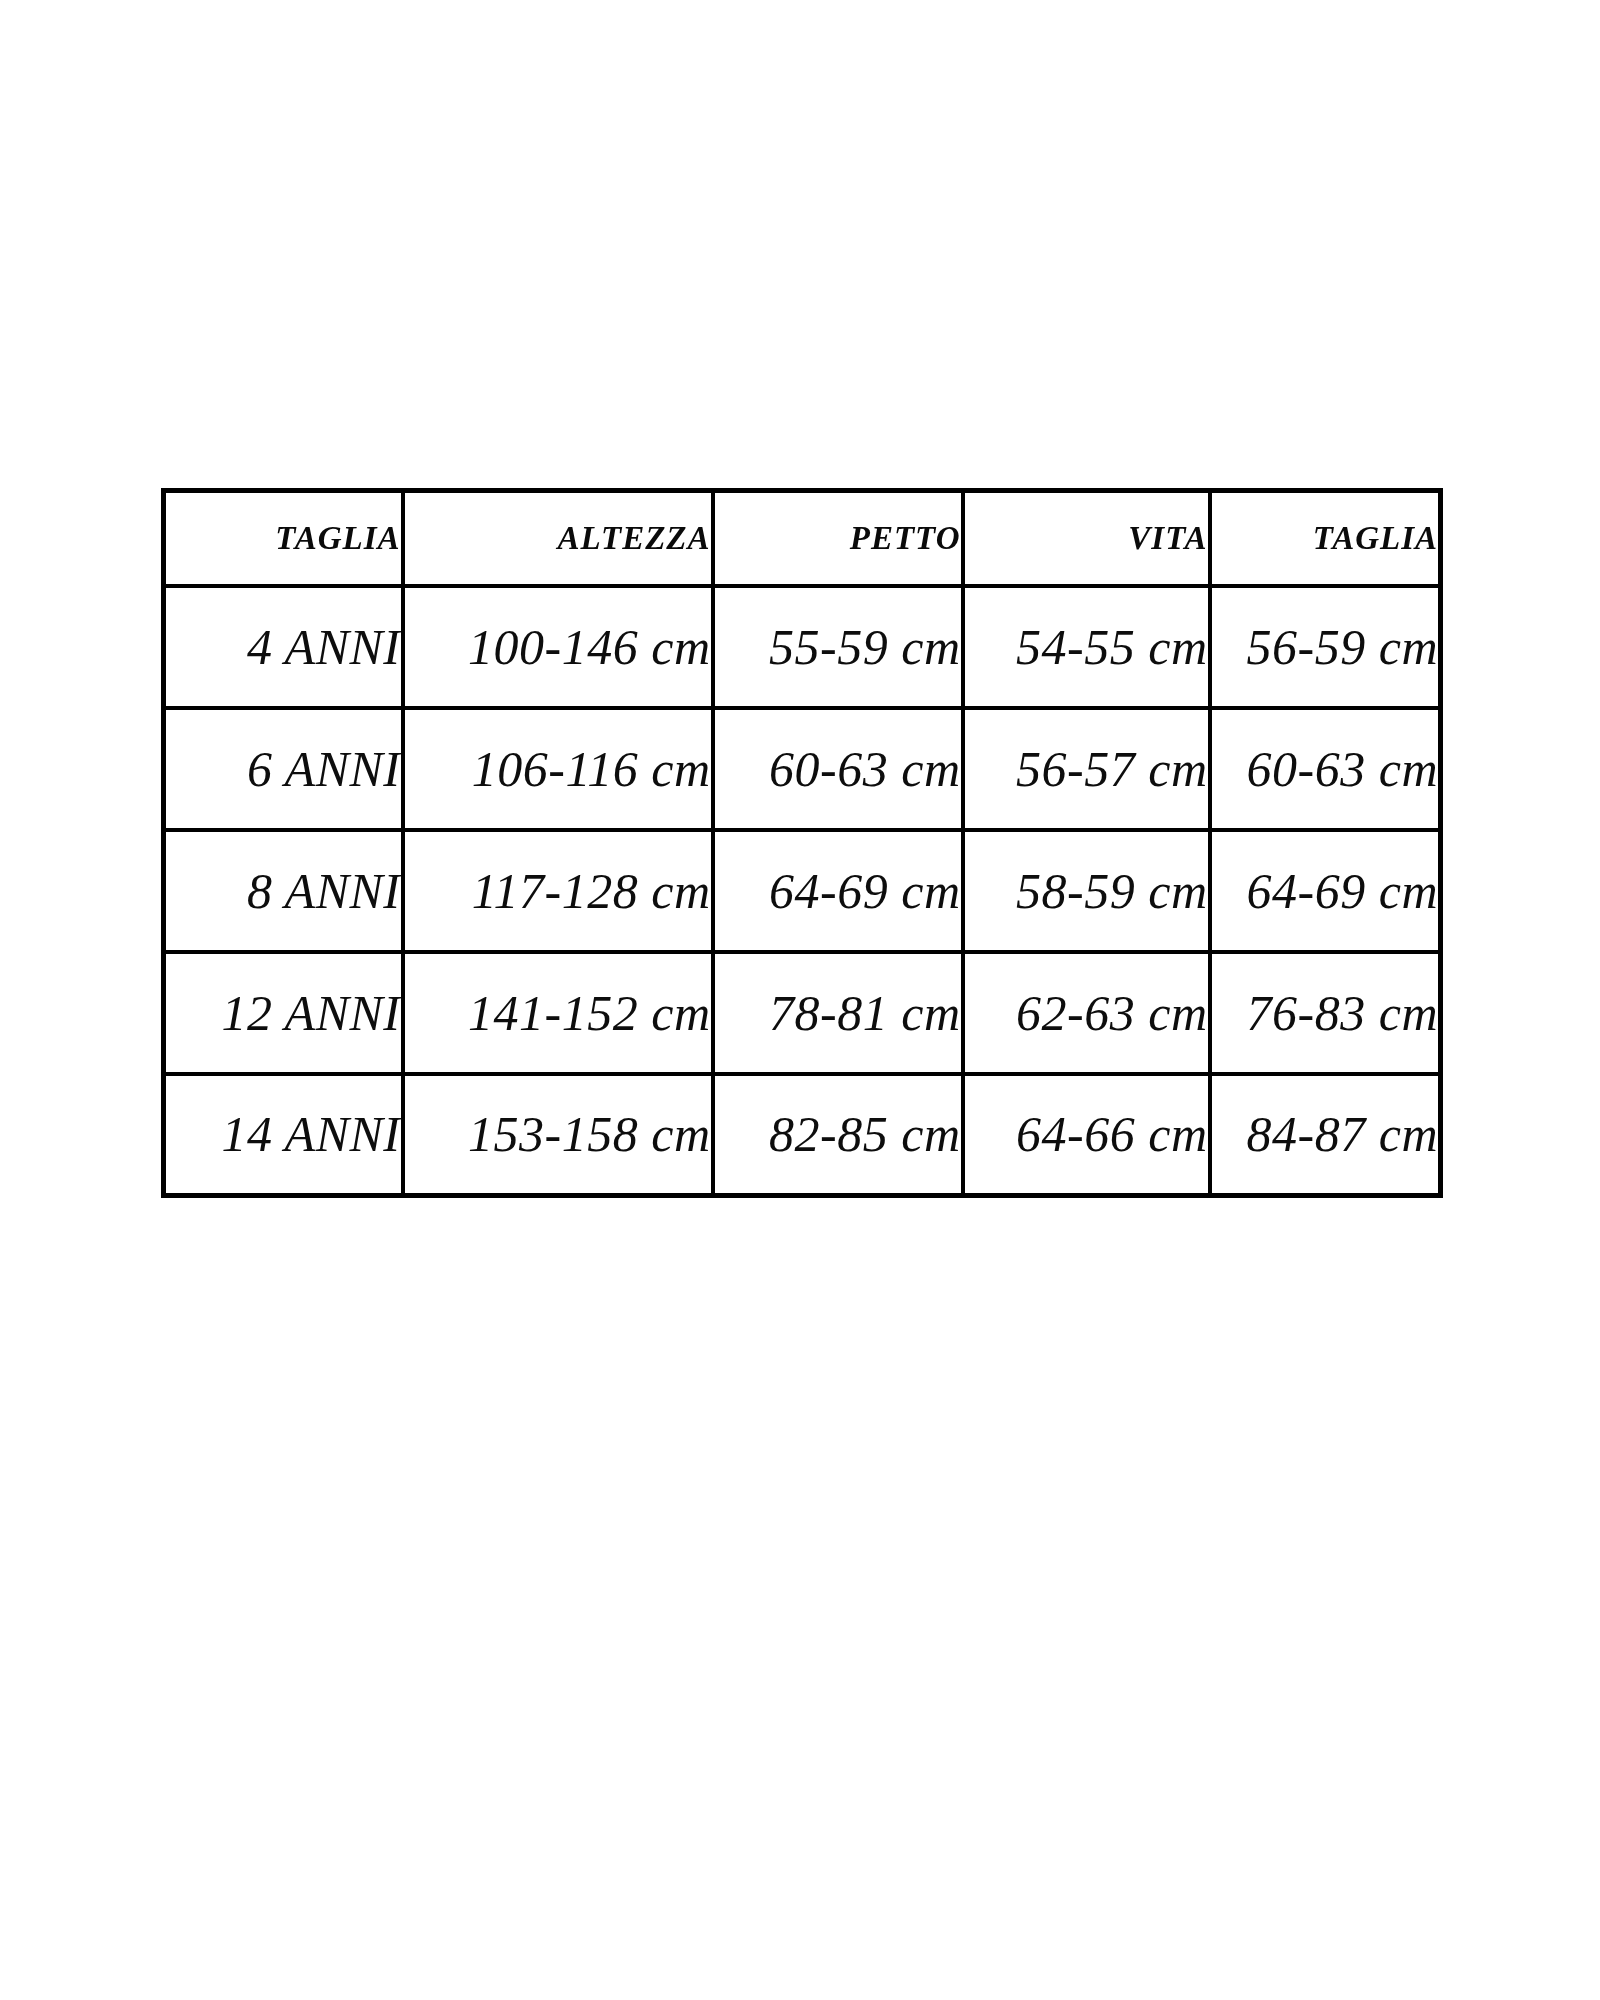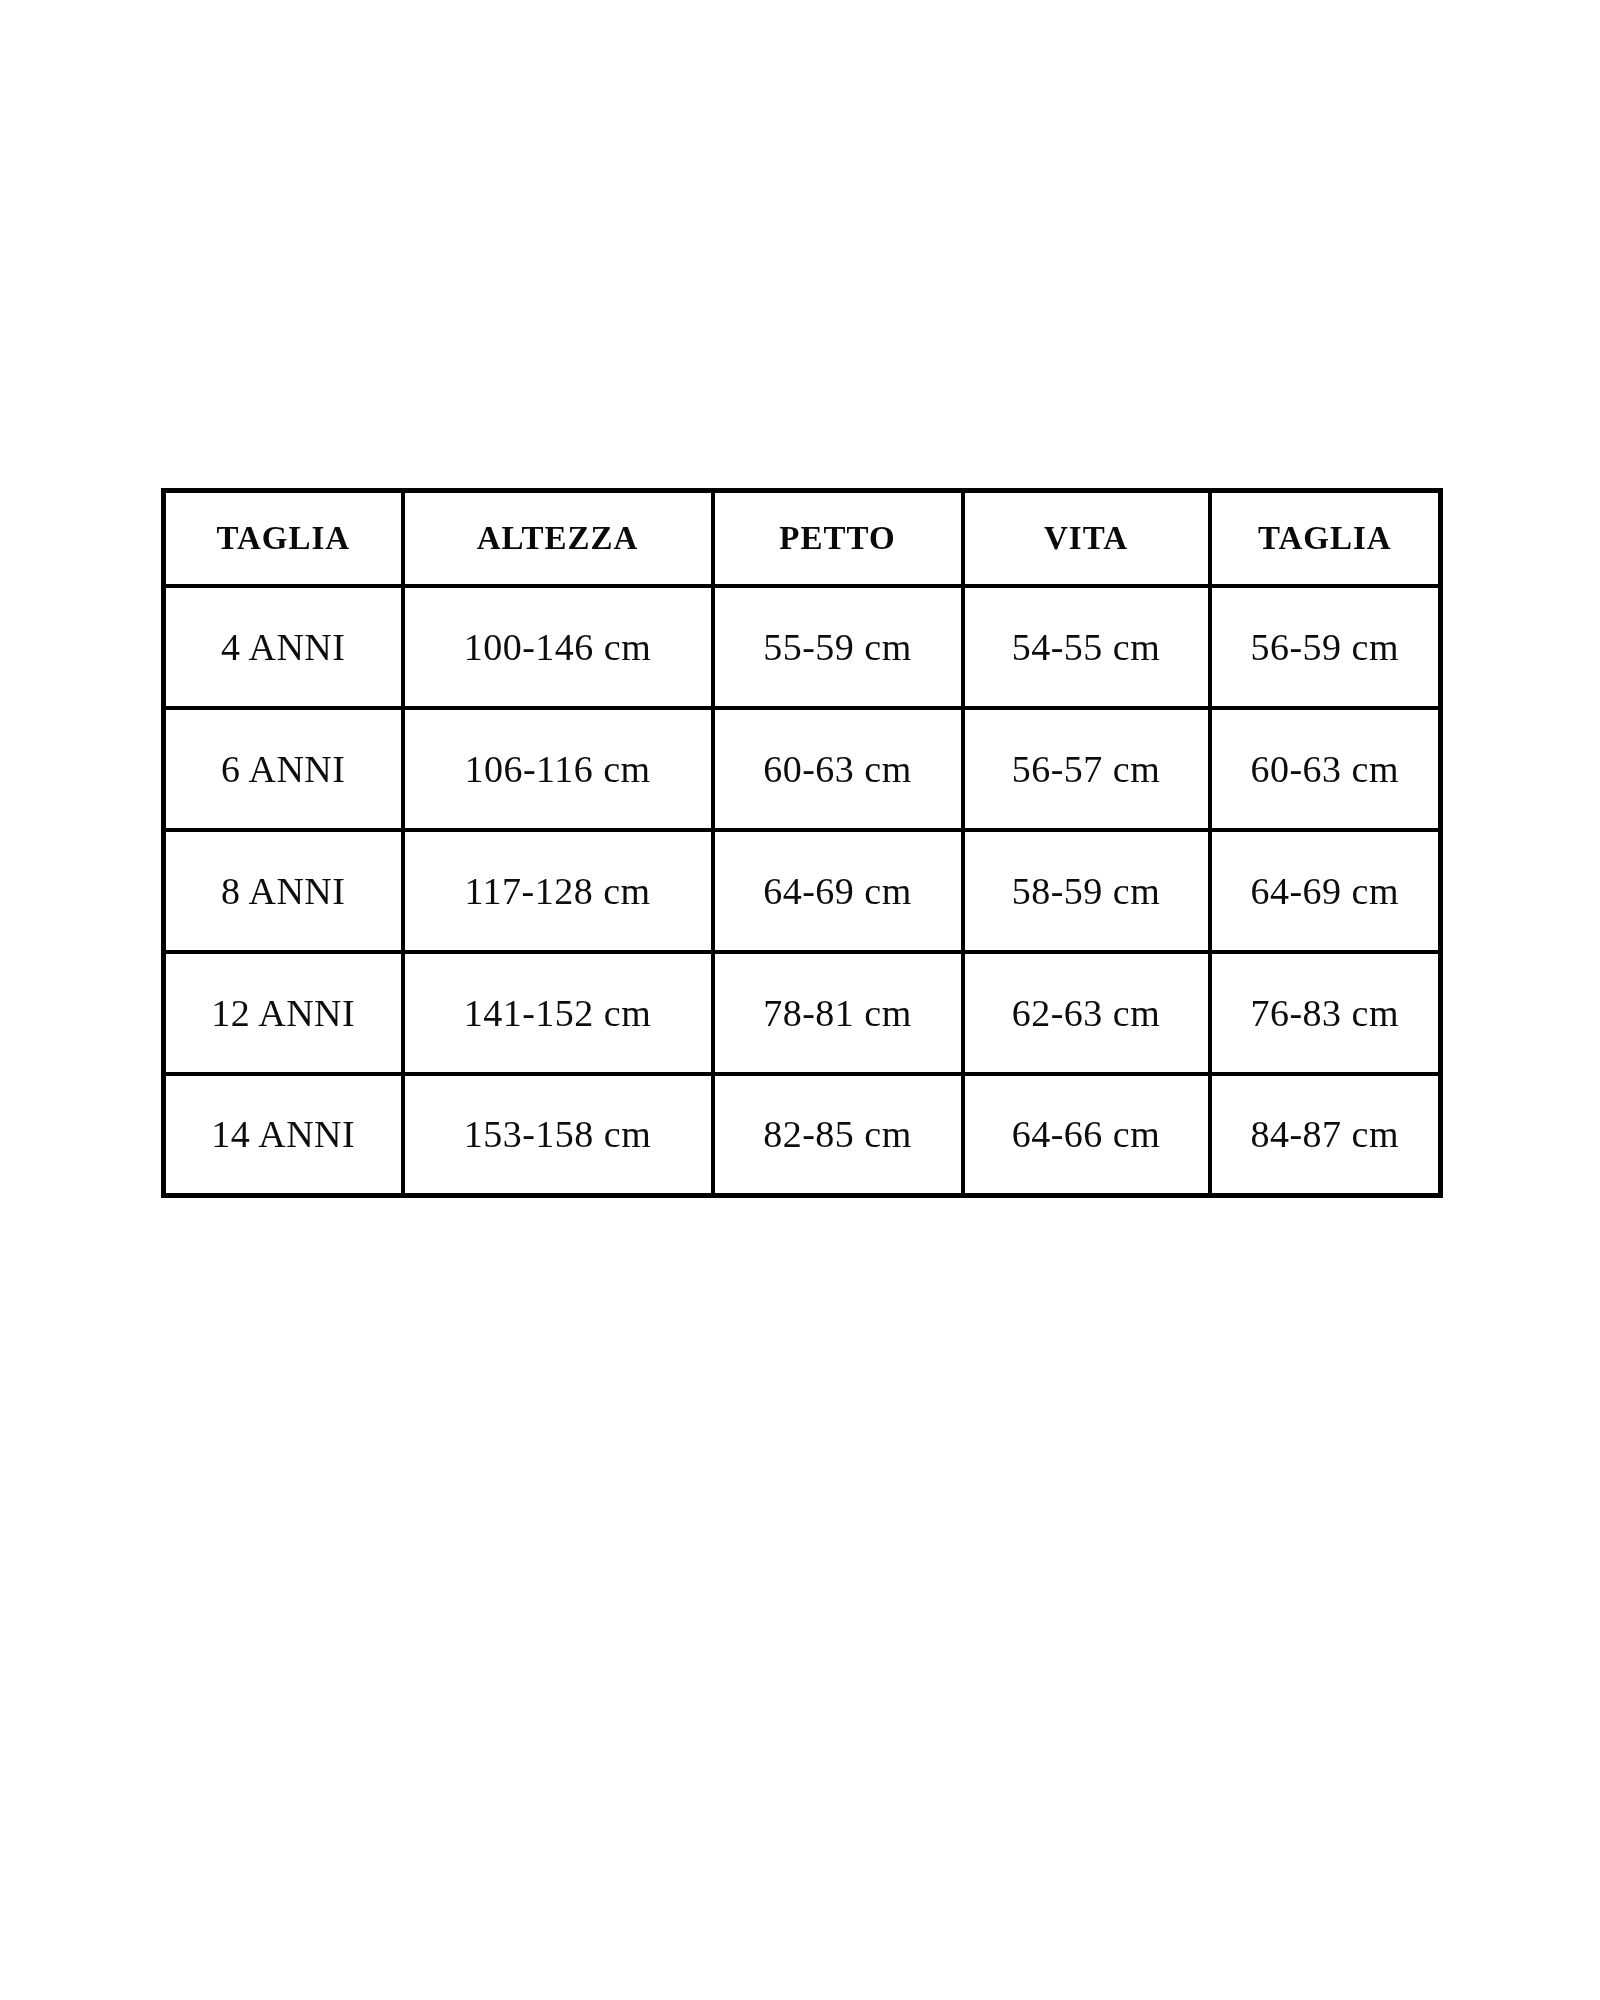--- a/index.html
+++ b/index.html
@@ -20,43 +20,44 @@
     top: 488px;
     width: 1277px;
     table-layout: fixed;
     border-collapse: collapse;
     border: 5px solid #000000;
     background: #ffffff;
   }
   table.size-chart th,
   table.size-chart td {
     border: 4px solid #000000;
-    text-align: center;
+    text-align: right;
     vertical-align: middle;
     padding: 0;
     overflow: hidden;
     white-space: nowrap;
+    font-style: italic;
   }
   table.size-chart thead tr {
     height: 95px;
   }
   table.size-chart tbody tr {
     height: 122px;
   }
   table.size-chart th {
     font-family: "Liberation Serif", serif;
     font-weight: bold;
     font-size: 33px;
     letter-spacing: 1px;
     color: #0a0a0a;
   }
   table.size-chart td {
     font-family: "Liberation Serif", serif;
     font-weight: normal;
-    font-size: 38px;
+    font-size: 50px;
     letter-spacing: 0.5px;
     color: #0d0d0d;
   }
 </style>
 </head>
 <body>
 
 <table class="size-chart">
   <colgroup>
     <col style="width:239px">

